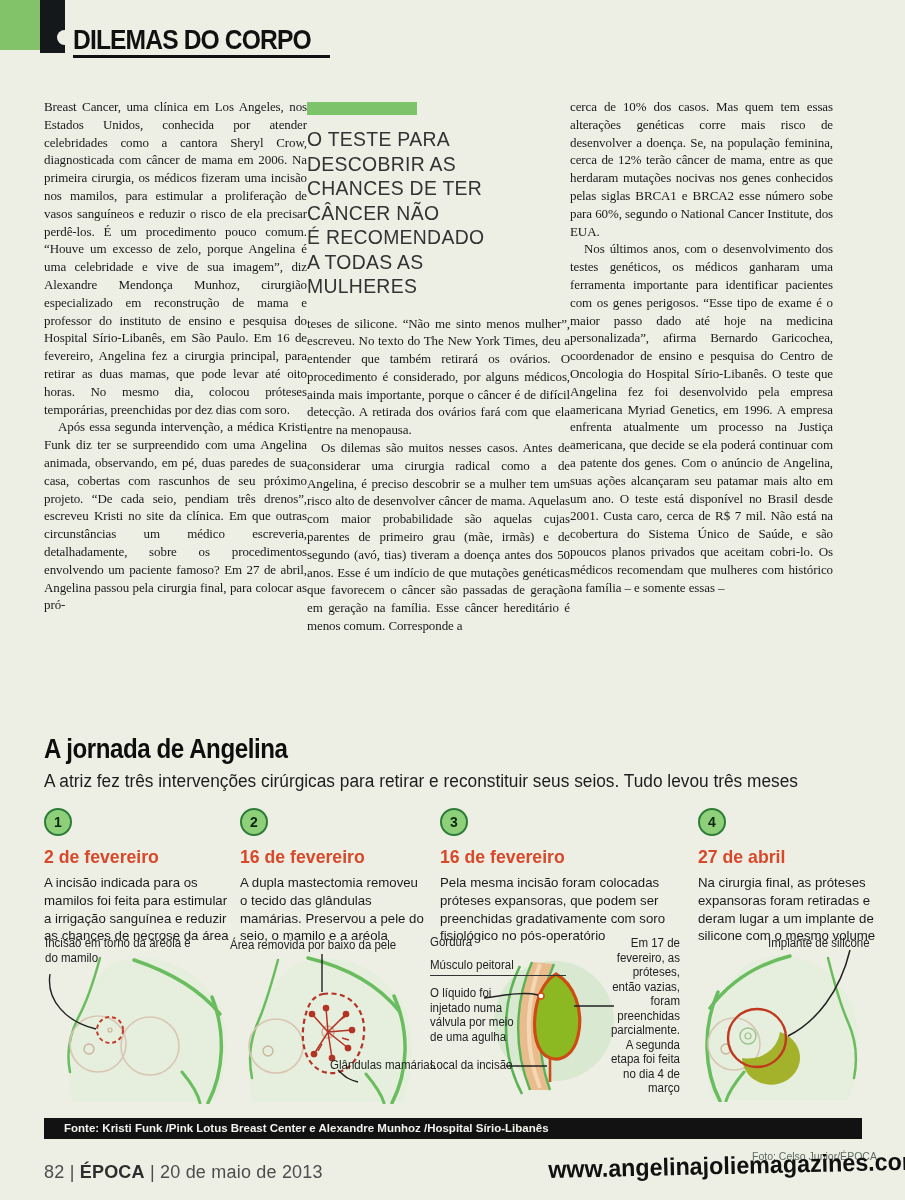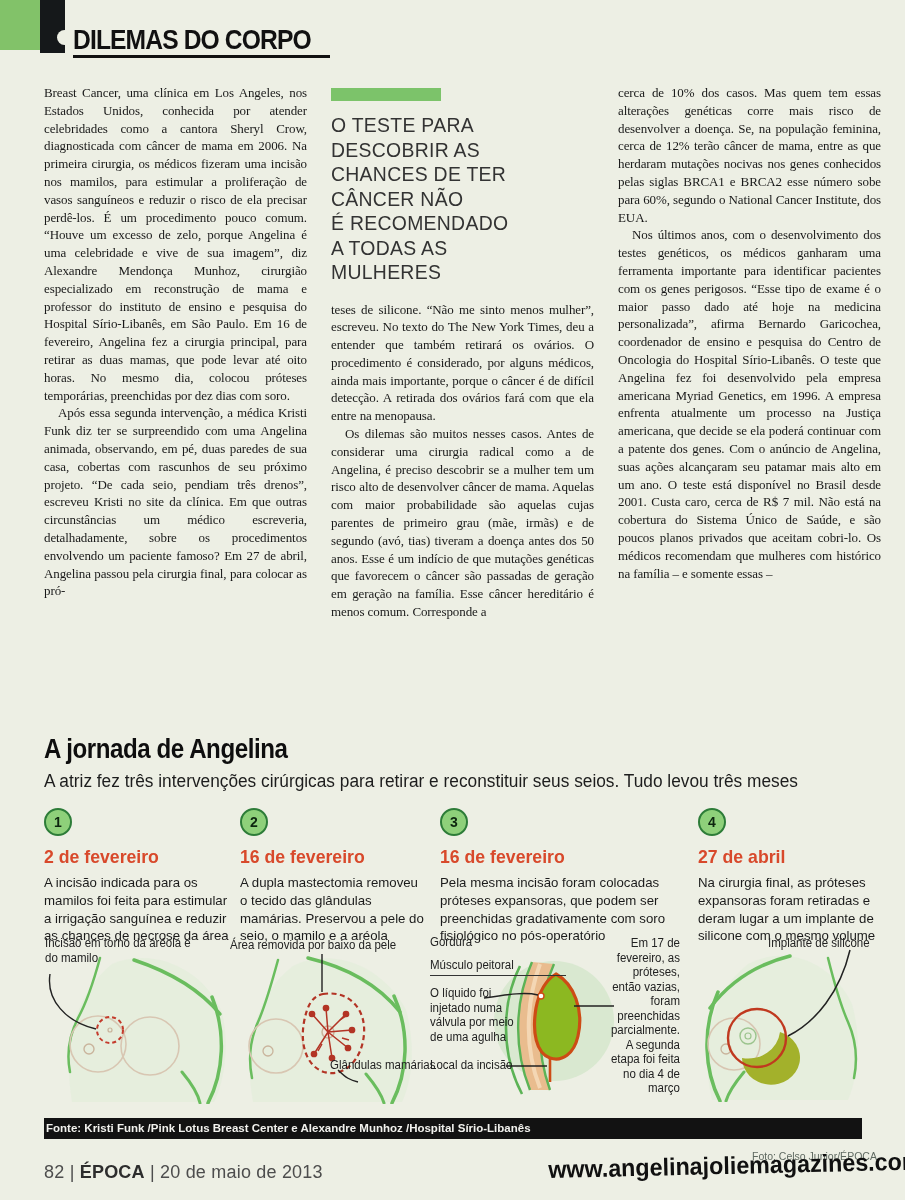--- a/index.html
+++ b/index.html
@@ -12,22 +12,22 @@
   .hdr-green{position:absolute;left:0;top:0;width:40px;height:50px;background:#82c269;}
   .hdr-black{position:absolute;left:40px;top:0;width:25px;height:53px;background:#15181a;}
   .hdr-notch{position:absolute;left:57px;top:30px;width:15px;height:15px;border-radius:50%;background:#edefe4;}
   .section-title{
     position:absolute;left:73px;top:24px;font-size:28px;font-weight:bold;color:#111;
     letter-spacing:-1px;transform:scaleX(.88);transform-origin:left top;white-space:nowrap;
   }
   .section-rule{position:absolute;left:73px;top:55px;width:257px;height:3px;background:#111;}
   
   .columns{
-    position:absolute;left:44px;top:84px;width:838px;height:646px;overflow:hidden;
-    display:flex;gap:24px;
+    position:absolute;left:44px;top:98px;width:838px;height:646px;overflow:hidden;
+    display:flex;
   }
   .col{width:263px;flex:0 0 263px;
     font-family:"Liberation Serif",serif;font-size:13px;line-height:17.8px;
     text-align:justify;color:#191919;letter-spacing:-0.1px;}
   .col p{margin:0;}
   .col p.indent{text-indent:14px;}
   .quote-bar{width:110px;height:13px;background:#7cc36a;margin:4px 0 12px 0;}
   .pull-quote{
     font-family:"Liberation Sans",sans-serif;font-size:20px;line-height:24.5px;
     color:#333;letter-spacing:.3px;white-space:pre-line;text-align:left;
@@ -57,21 +57,21 @@
   .dlabel{
     position:absolute;font-size:12.5px;line-height:14.5px;color:#222;
     transform:scaleX(.92);transform-origin:left top;
   }
   .dlabel.right{text-align:right;transform-origin:right top;}
   .dsvg{position:absolute;}
   .muscle-line{position:absolute;left:430px;top:975px;width:136px;height:0;border-top:1.4px solid #333;}
   
   .src-bar{
     position:absolute;left:44px;top:1118px;width:818px;height:21px;background:#121212;
-    color:#f2f2ee;font-size:11.5px;font-weight:bold;line-height:21px;padding-left:2px;
+    color:#f2f2ee;font-size:11.5px;font-weight:bold;line-height:21px;padding-left:20px;
     box-sizing:border-box;transform-origin:left top;white-space:nowrap;
   }
   .folio{position:absolute;left:44px;top:1162px;font-size:18px;color:#4d4d4d;letter-spacing:.2px;}
   .folio b{color:#2d2d2d;}
   .photo-credit{position:absolute;left:752px;top:1150px;font-size:10.5px;color:#46524a;opacity:.85;z-index:1;}
   .watermark{
     position:absolute;left:548px;top:1156px;font-size:24.5px;font-weight:bold;color:#101010;
     transform:rotate(-1.3deg) scaleX(.95);transform-origin:left top;white-space:nowrap;z-index:2;
   }
 </style>

